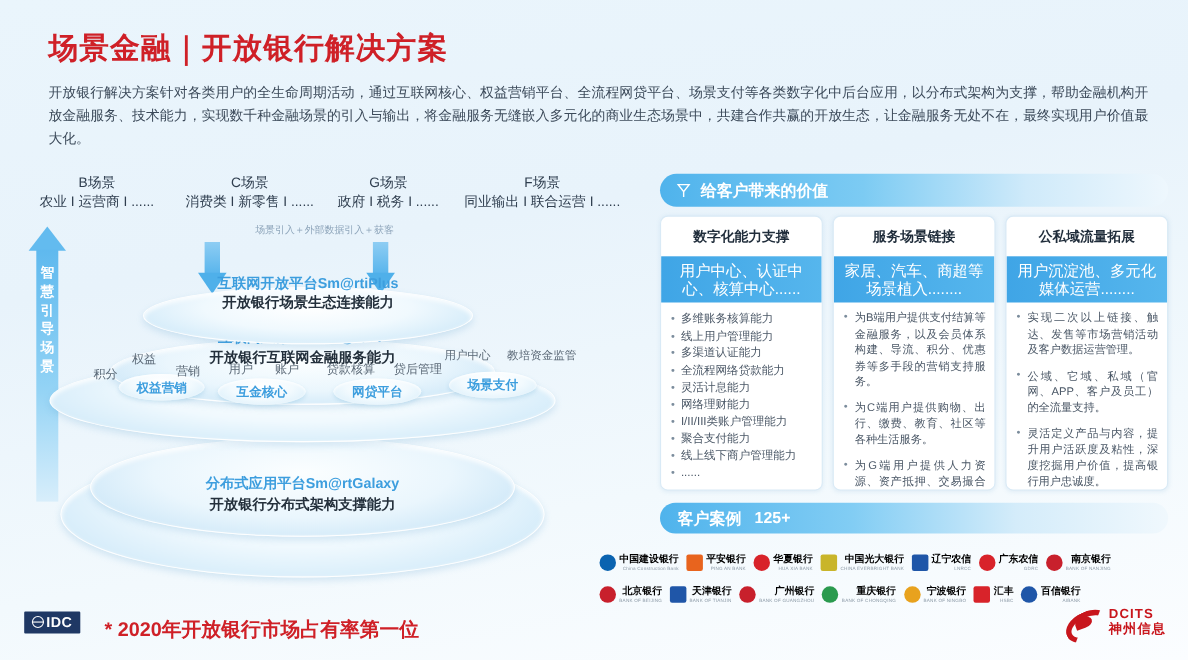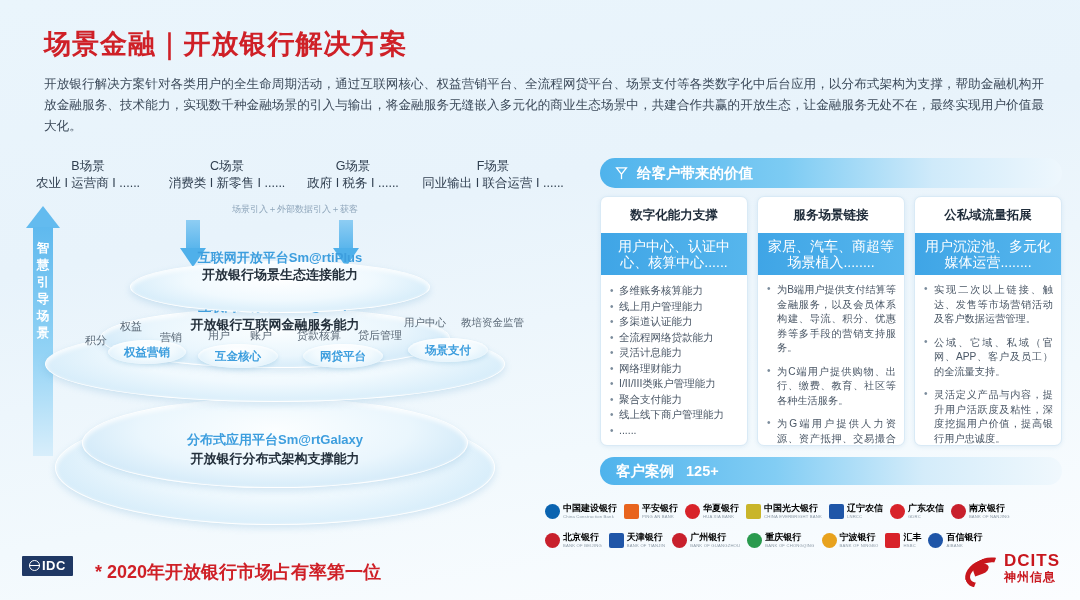--- a/index.html
+++ b/index.html
@@ -139,21 +139,21 @@
   .case-header {
     position: absolute; left: 600px; top: 457px; width: 462px; height: 28px;
     border-radius: 14px;
     background: linear-gradient(90deg, #4fb3ec 0%, #82cdf4 38%, #d4ecfa 70%, #f0f8fd 100%);
     display: flex; align-items: center; padding-left: 16px; gap: 12px;
   }
   .case-header .ch-text { color: #fff; font-size: 14.5px; font-weight: bold; }
   .case-header .ch-count { color: #fff; font-size: 14.5px; font-weight: bold; }
 
   .logos { position: absolute; left: 545px; top: 497px; width: 520px; }
-  .logo-row { display: flex; align-items: center; gap: 7px; height: 29px; }
+  .logo-row { display: flex; align-items: center; gap: 7px; height: 29px; text-align: right; }
   .logo {
     display: flex; align-items: center; gap: 3px; white-space: nowrap;
   }
   .logo .mark {
     width: 15px; height: 15px; border-radius: 50%; flex: 0 0 auto;
     display: flex; align-items: center; justify-content: center;
     font-size: 9px; font-weight: bold; color: #fff;
   }
   .logo .mark.sq { border-radius: 2px; }
   .logo .txt { display: flex; flex-direction: column; line-height: 1; }
@@ -190,21 +190,21 @@
     content: ""; position: absolute; left: 0; top: 4px; width: 32px; height: 17px;
     border: 5px solid #c8161d; border-radius: 50%;
     border-right-color: transparent; border-bottom-color: transparent;
     transform: rotate(-25deg);
   }
   .dcits .swirl::after {
     content: ""; position: absolute; left: 9px; top: 9px; width: 16px; height: 10px;
     background: #c8161d; border-radius: 50% 50% 50% 0; transform: rotate(-20deg);
   }
   .dcits .dt { display: flex; flex-direction: column; line-height: 1.1; }
-  .dcits .d1 { color: #c8161d; font-size: 17px; font-weight: bold; letter-spacing: 1px; }
+  .dcits .d1 { color: #c8161d; font-size: 12px; font-weight: bold; letter-spacing: 1px; }
   .dcits .d2 { color: #c8161d; font-size: 12px; font-weight: bold; letter-spacing: 1px; }
 </style>
 </head>
 <body>
 
 <div class="title">场景金融｜开放银行解决方案</div>
 <div class="intro">开放银行解决方案针对各类用户的全生命周期活动，通过互联网核心、权益营销平台、全流程网贷平台、场景支付等各类数字化中后台应用，以分布式架构为支撑，帮助金融机构开放金融服务、技术能力，实现数千种金融场景的引入与输出，将金融服务无缝嵌入多元化的商业生态场景中，共建合作共赢的开放生态，让金融服务无处不在，最终实现用户价值最大化。</div>
 
 <div class="diagram">
 

